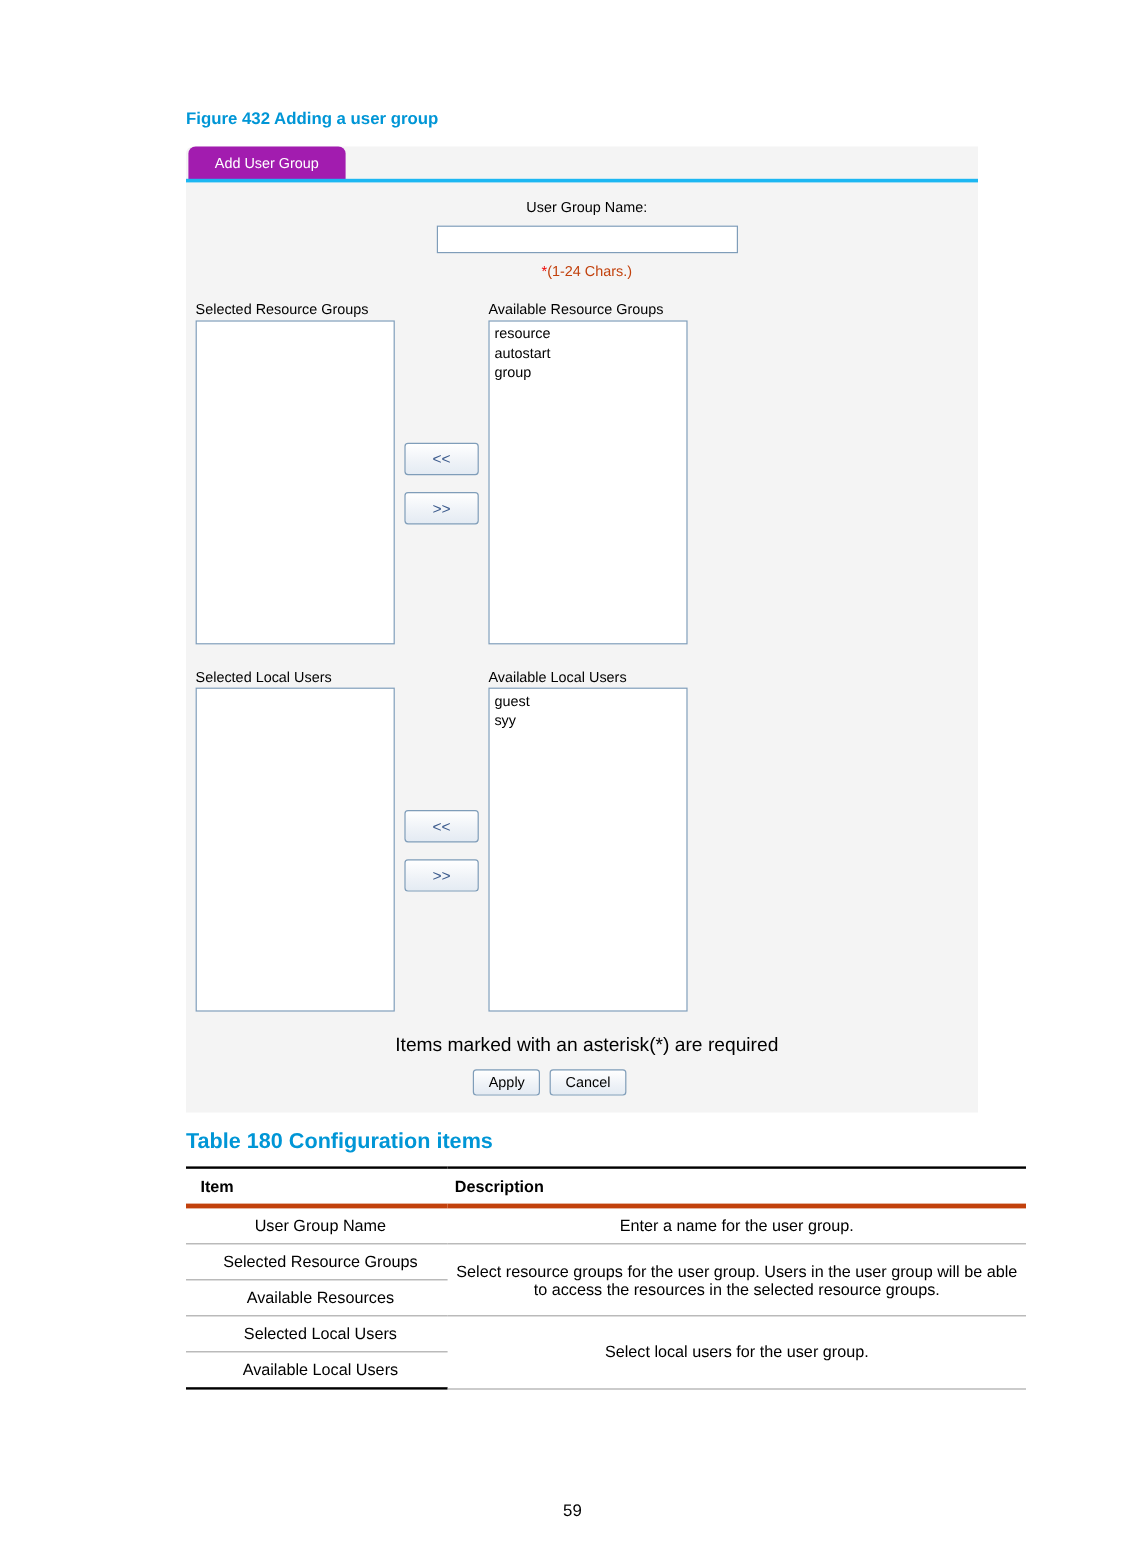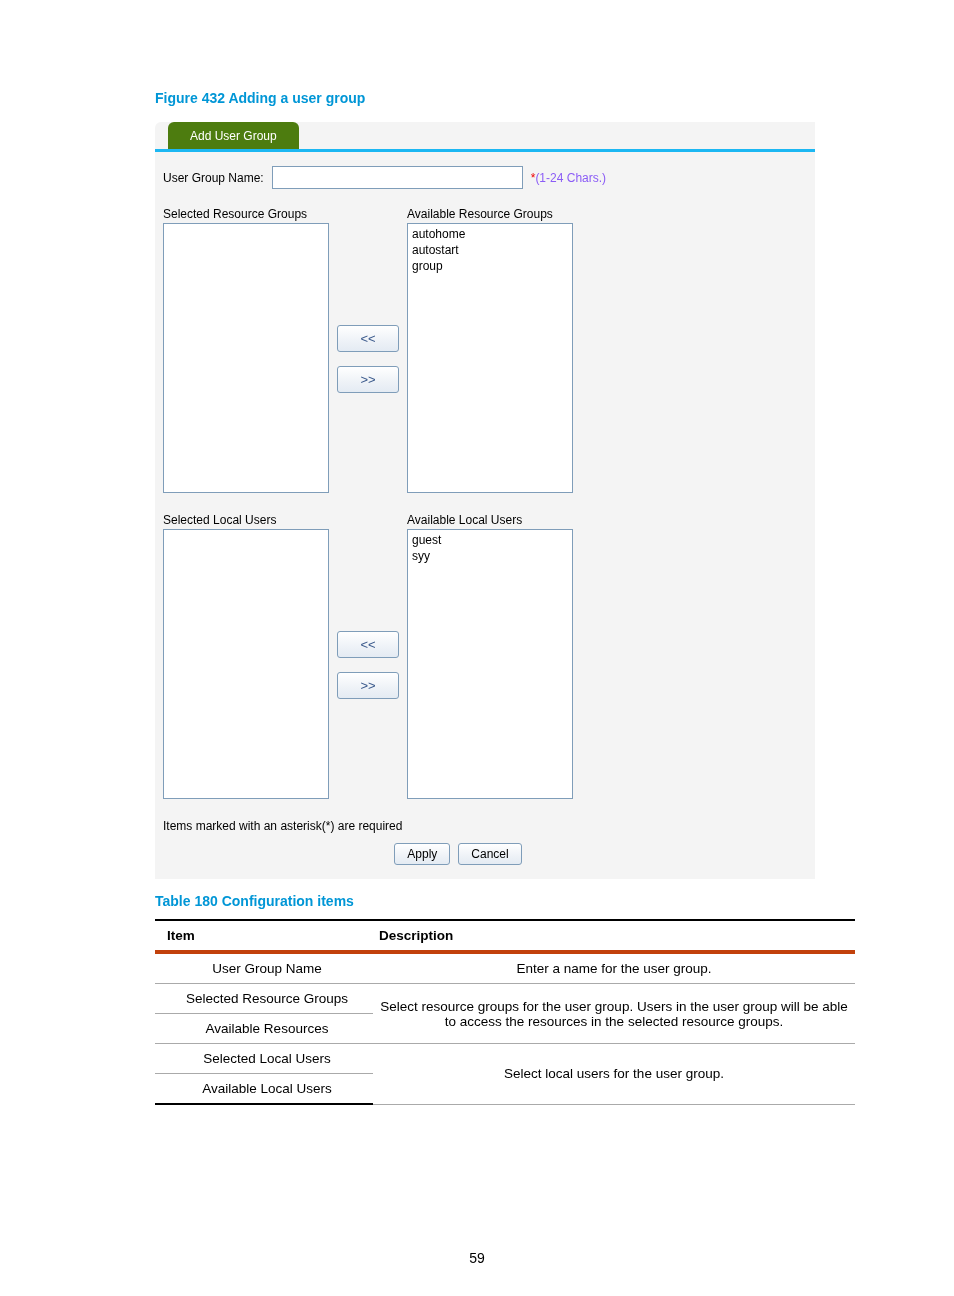--- a/index.html
+++ b/index.html
@@ -35,52 +35,52 @@
     height: 30px;
     position: relative;
   }
   .tab {
     position: absolute;
     left: 2px;
     top: 0;
     height: 28px;
     line-height: 28px;
     padding: 0 22px;
-    background: #4d7c0f;
+    background: #a21caf;
     color: #fff;
     border-top-left-radius: 6px;
     border-top-right-radius: 6px;
     font-size: 12px;
-    margin-left: 11px;
   }
   .tab-underline {
     position: absolute;
     left: 0;
     right: 0;
     bottom: 0;
     height: 3px;
     background: #1cb7f2;
   }
   .panel-body {
     padding: 14px 0 14px 8px;
   }
   .field-row {
     display: flex;
     align-items: center;
     gap: 8px;
     margin-bottom: 18px;
+    flex-direction: column;
   }
   .text-input {
     border: 1px solid #7f9db9;
     height: 19px;
     width: 245px;
     background: #fff;
   }
   .req { color: #e00; }
-  .chars { color: #8b5cf6; }
+  .chars { color: #c2410c; }
   .dual-list {
     display: flex;
     gap: 8px;
     margin-bottom: 20px;
   }
   .listcol {
     display: flex;
     flex-direction: column;
   }
   .list-label { margin-bottom: 2px; }
@@ -107,21 +107,21 @@
     border: 1px solid #7f9db9;
     border-radius: 3px;
     background: linear-gradient(#ffffff,#eef2f7 60%,#e4ebf3);
     color: #3b5a8c;
     font-size: 13px;
     display: flex;
     align-items: center;
     justify-content: center;
     cursor: pointer;
   }
-  .asterisk-note { margin-top: 0; font-size: 12px; }
+  .asterisk-note { margin-top: 0; font-size: 16px; text-align: center; }
   .action-btns {
     display: flex;
     justify-content: center;
     gap: 8px;
     margin-top: 10px;
     width: 590px;
   }
   .action-btn {
     border: 1px solid #7f9db9;
     border-radius: 3px;
@@ -134,21 +134,21 @@
     margin: 28px 0 12px 0;
     font-size: 14px;
     line-height: 1.9;
   }
   .step-num { color: #0096d6; font-weight: bold; }
   .steps a { color: #0096d6; text-decoration: none; }
   .steps .apply { font-weight: bold; }
   .table-title {
     color: #0096d6;
     font-weight: bold;
-    font-size: 14px;
+    font-size: 18px;
     margin: 14px 0 10px 0;
   }
   .config-table {
     border-collapse: collapse;
     width: 700px;
     font-size: 13.5px;
   }
   .config-table thead tr { border-top: 2px solid #000; border-bottom: 4px solid #c2410c; }
   .config-table th { text-align: left; padding: 7px 6px; font-weight: bold; }
   .config-table td { padding: 7px 6px; vertical-align: middle; border-bottom: 1px solid #aaa; text-align: center; }
@@ -191,21 +191,21 @@
           <div class="list-label">Selected Resource Groups</div>
           <div class="listbox"></div>
         </div>
         <div class="btncol">
           <div class="shuttle-btn">&lt;&lt;</div>
           <div class="shuttle-btn">&gt;&gt;</div>
         </div>
         <div class="listcol">
           <div class="list-label">Available Resource Groups</div>
           <div class="listbox">
-            <div class="listbox-item">autohome</div>
+            <div class="listbox-item">resource</div>
             <div class="listbox-item">autostart</div>
             <div class="listbox-item">group</div>
           </div>
         </div>
       </div>
 
       <div class="dual-list">
         <div class="listcol">
           <div class="list-label">Selected Local Users</div>
           <div class="listbox"></div>

